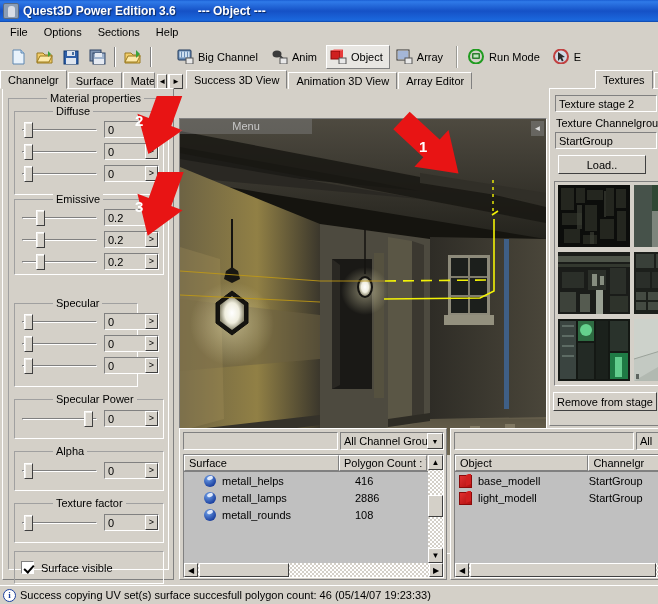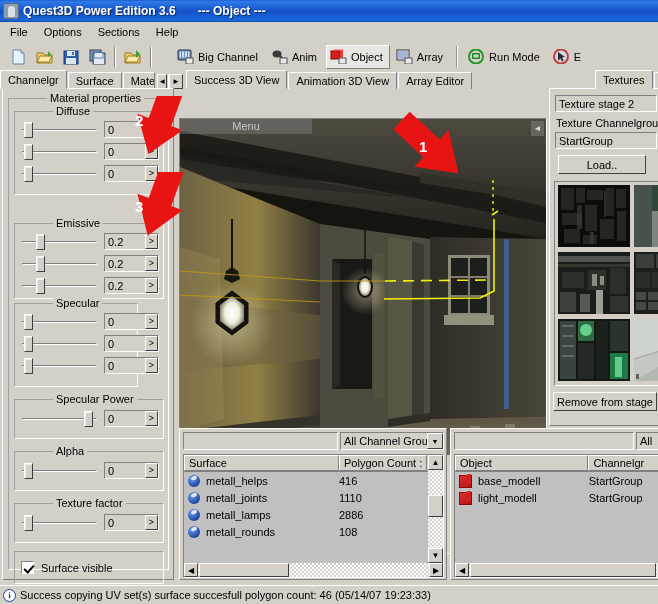--- a/index.html
+++ b/index.html
@@ -441,21 +441,21 @@
         <div class="slider" style="left:7px; top:54px; width:75px;">
           <div class="slider-track"></div>
             <div class="slider-thumb" style="left:2px;"></div>
         </div>
         <div class="numbox" style="left:89px; top:53px; width:55px;">
           <span class="val">0</span>
           <span class="arrow">&gt;</span>
         </div>
       </div>
 
-      <div class="groupbox" style="left:5px; top:124px; width:150px; height:76px;">
+      <div class="groupbox" style="left:5px; top:100px; width:150px; height:76px;">
         <span class="group-title">Emissive</span>
         <div class="slider" style="left:7px; top:10px; width:75px;">
           <div class="slider-track"></div>
             <div class="slider-thumb" style="left:14px;"></div>
         </div>
         <div class="numbox" style="left:89px; top:9px; width:55px;">
           <span class="val">0.2</span>
           <span class="arrow">&gt;</span>
         </div>
         <div class="slider" style="left:7px; top:32px; width:75px;">
@@ -806,34 +806,27 @@
       <span class="txt">All Channel Grou</span>
       <span class="dd">▼</span>
     </div>
 
     <div class="sunken" style="position:absolute; left:3px; top:25px; width:261px; height:124px; background:#c0c0c0;">
       <div class="list-hdr">
         <div class="cell" style="width:155px;">Surface</div>
         <div class="cell" style="width:88px;">Polygon Count : 7</div>
       </div>
 
-      <div class="list-body" style="height:90px;">
+      <div class="list-body" style="height:90px;margin-left:16px;">
         <div class="list-row">
           <div class="c1" style="width:155px;">
               <span class="icon-surface"></span>
               <span>metall_helps</span>
             </div>
           <div class="c2" style="width:88px;">416</div>
-        </div>
-        <div class="list-row">
-          <div class="c1" style="width:155px;">
-              <span class="icon-surface"></span>
-              <span>metall_joints</span>
-            </div>
-          <div class="c2" style="width:88px;">1110</div>
         </div>
         <div class="list-row">
           <div class="c1" style="width:155px;">
               <span class="icon-surface"></span>
               <span>metall_lamps</span>
             </div>
           <div class="c2" style="width:88px;">2886</div>
         </div>
         <div class="list-row">
           <div class="c1" style="width:155px;">

